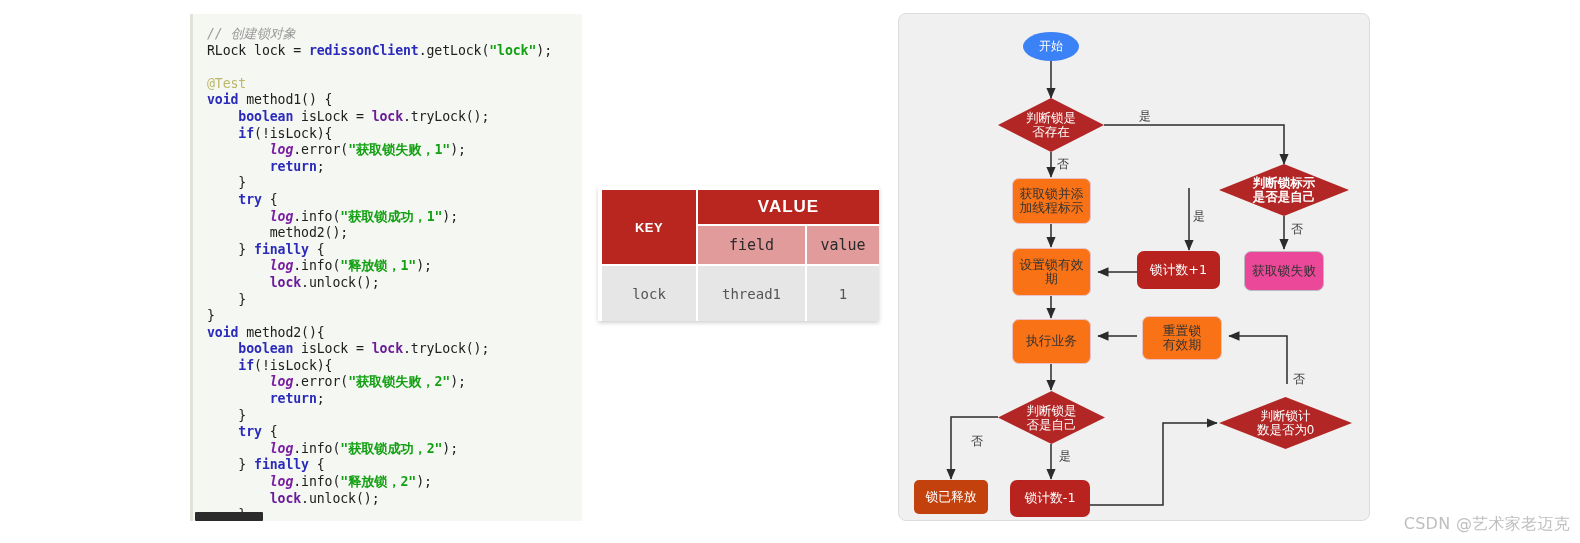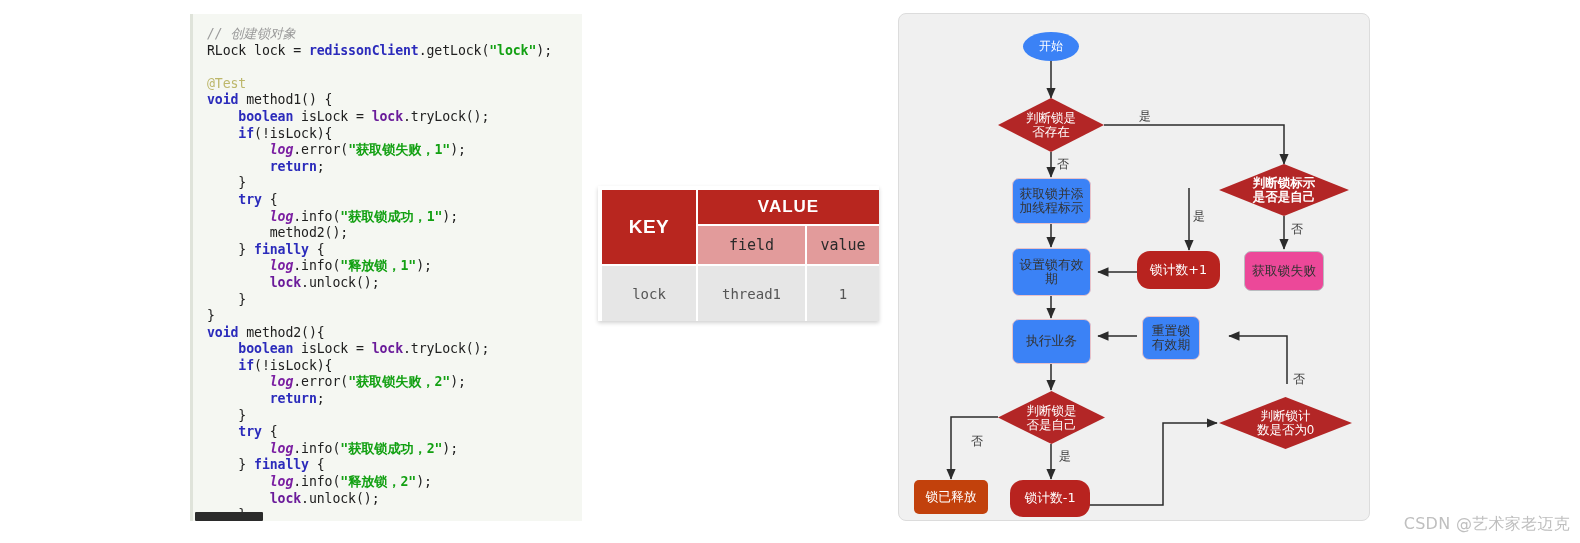--- a/index.html
+++ b/index.html
@@ -58,21 +58,21 @@
     width: 100%; height: 100%;
     display: grid;
     grid-template-columns: 94px 107px 72px;
     grid-template-rows: 34px 38px 55px;
     gap: 2px;
   }
   .kv-key {
     grid-column: 1; grid-row: 1 / span 2;
     background: #b8261f; color: #fff;
     display: flex; align-items: center; justify-content: center;
-    font-weight: bold; font-size: 19px; letter-spacing: 0.5px;
+    font-weight: bold; font-size: 13px; letter-spacing: 0.5px;
   }
   .kv-value {
     grid-column: 2 / span 2; grid-row: 1;
     background: #b8261f; color: #fff;
     display: flex; align-items: center; justify-content: center;
     font-weight: bold; font-size: 17px; letter-spacing: 1px;
   }
   .kv-sub {
     background: #e29b9b; color: #2a2a2a;
     display: flex; align-items: center; justify-content: center;
@@ -115,34 +115,34 @@
     background: #b32626;
     clip-path: polygon(50% 0%, 100% 50%, 50% 100%, 0% 50%);
   }
   .n-diamond-text {
     position: absolute; left: 0; top: 0; width: 100%; height: 100%;
     display: flex; align-items: center; justify-content: center;
     color: #fff; font-size: 12.5px; text-align: center;
     white-space: pre-line; line-height: 1.12;
   }
   .n-box {
-    background: #3b82f6; color: #333;
+    background: #f97316; color: #333;
     border: 1.4px solid #e8c2c9;
     border-radius: 7px;
     font-size: 12.8px;
   }
   .n-box-gray {
     background: #ec4899; color: #333;
     border: 1.4px solid #b9bcc0;
     border-radius: 7px;
     font-size: 12.8px;
   }
   .n-red {
     background: #b8231f; color: #fff;
-    border-radius: 13px;
+    border-radius: 7px;
     font-size: 12.8px;
   }
   .n-graybox {
     background: #c2410c; color: #fff;
     border-radius: 5px;
     font-size: 12.8px;
   }
   .elabel {
     position: absolute;
     font-family: "DejaVu Sans", "Liberation Sans", sans-serif;
@@ -241,21 +241,21 @@
     <div class="n-diamond-wrap" style="left:320px;top:150px;width:130px;height:52px;font-weight:bold;">
       <div class="n-diamond-shape"></div>
       <div class="n-diamond-text">判断锁标示
 是否是自己</div>
     </div>
 
     <div class="fnode n-red" style="left:238px;top:237px;width:83px;height:38px;">锁计数+1</div>
 
     <div class="fnode n-box-gray" style="left:345px;top:237px;width:80px;height:40px;">获取锁失败</div>
 
-    <div class="fnode n-box" style="left:243px;top:302px;width:58px;height:44px;">重置锁
+    <div class="fnode n-box" style="left:243px;top:302px;width:80px;height:44px;">重置锁
 有效期</div>
 
     <div class="n-diamond-wrap" style="left:99px;top:377px;width:107px;height:53px;">
       <div class="n-diamond-shape"></div>
       <div class="n-diamond-text">判断锁是
 否是自己</div>
     </div>
 
     <div class="n-diamond-wrap" style="left:320px;top:383px;width:133px;height:52px;">
       <div class="n-diamond-shape"></div>

